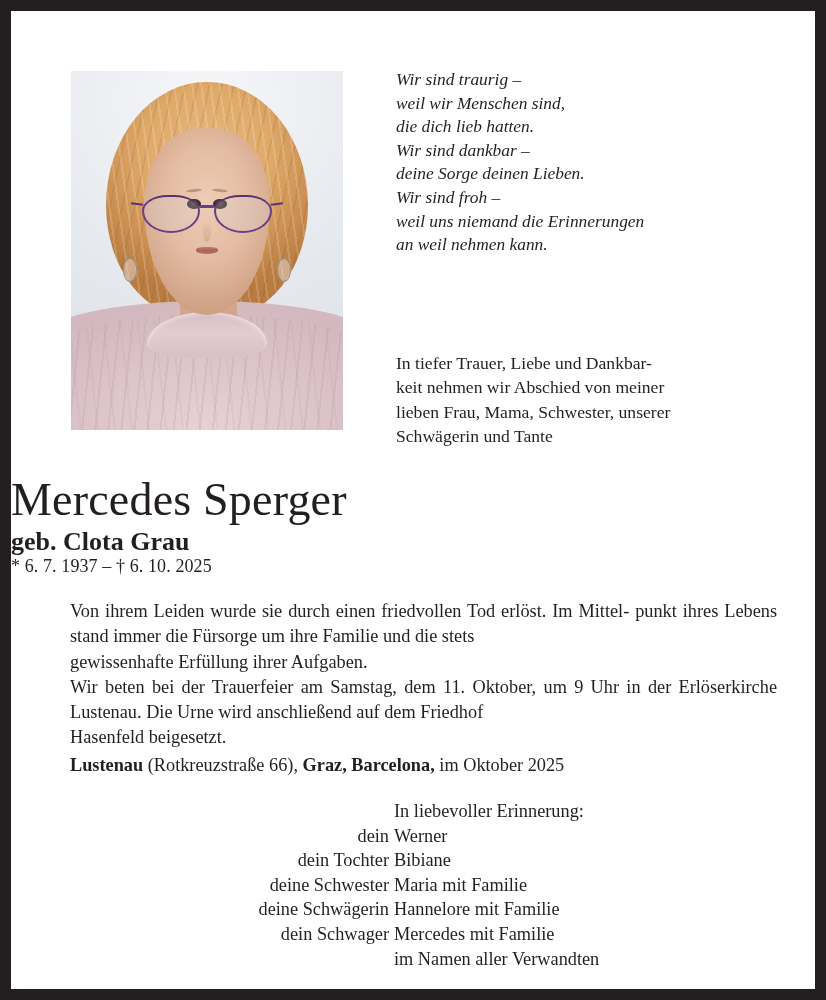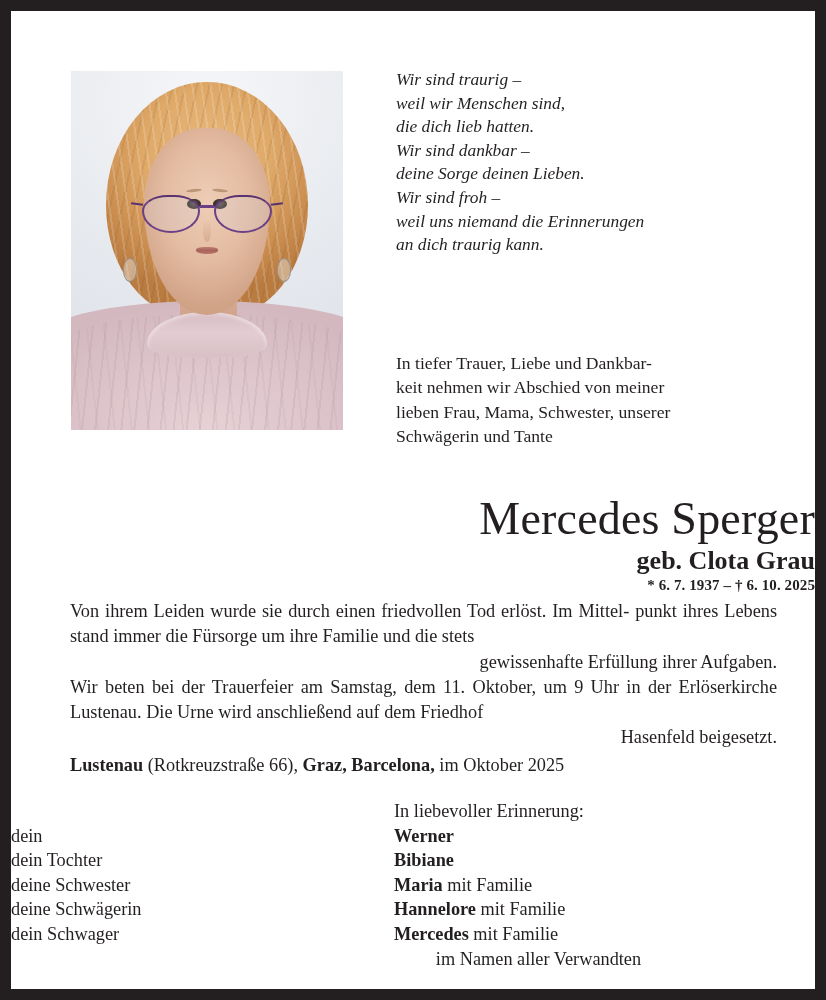--- a/index.html
+++ b/index.html
@@ -249,56 +249,56 @@
     text-align: justify;
     color: #231f20;
   }
   .intro div { margin: 0; }
   .intro div:last-child { text-align: left; }
 
   
   .name-block {
     position: absolute;
     left: 0;
-    top: 480px;
+    top: 461px;
     width: 804px;
-    text-align: right;
+    text-align: left;
   }
   .name {
     font-size: 46px;
     line-height: 56px;
     font-weight: normal;
     letter-spacing: .2px;
     color: #231f20;
   }
   .maiden {
     font-size: 26px;
     line-height: 25px;
     font-weight: bold;
     margin-top: 1px;
   }
   .dates {
-    font-size: 15px;
+    font-size: 18px;
     line-height: 25px;
-    font-weight: bold;
+    font-weight: normal;
     letter-spacing: .1px;
   }
 
   
   .body-text {
     position: absolute;
     left: 59px;
     top: 588px;
     width: 707px;
     font-size: 18.3px;
     line-height: 25.3px;
     color: #231f20;
   }
   .body-text .para { text-align: justify; }
-  .body-text .para .last { display: block; text-align: right; }
+  .body-text .para .last { display: block; text-align: left; }
   .body-text .para + .para { margin-top: 0; }
 
   .place-line {
     position: absolute;
     left: 59px;
     top: 742px;
     width: 707px;
     font-size: 18.3px;
     line-height: 25.3px;
   }
@@ -314,32 +314,31 @@
     line-height: 24.6px;
   }
   .surv-head {
     padding-left: 383px;
   }
   .surv-row {
     display: flex;
   }
   .surv-rel {
     width: 383px;
-    text-align: left;
+    text-align: right;
     padding-right: 5px;
     box-sizing: border-box;
     white-space: nowrap;
   }
   .surv-name {
     white-space: nowrap;
   }
-  .surv-name b { font-weight: bold; }
+  .surv-name b { font-weight: normal; }
   .surv-foot {
     padding-left: 383px;
-    text-align: center;
   }
 </style>
 </head>
 <body>
 
 <div class="notice">
 
   <div class="frame-top"></div>
   <div class="frame-bottom"></div>
   <div class="frame-left"></div>
@@ -374,21 +373,21 @@
     </div>
 
     <div class="poem">
       <div>Wir sind traurig –</div>
       <div>weil wir Menschen sind,</div>
       <div>die dich lieb hatten.</div>
       <div>Wir sind dankbar –</div>
       <div>deine Sorge deinen Lieben.</div>
       <div>Wir sind froh –</div>
       <div>weil uns niemand die Erinnerungen</div>
-      <div>an dich traurig kann.</div>
+      <div>an weil nehmen kann.</div>
     </div>
 
     <div class="intro">
       <div>In tiefer Trauer, Liebe und Dankbar-</div>
       <div>keit nehmen wir Abschied von meiner</div>
       <div>lieben Frau, Mama, Schwester, unserer</div>
       <div>Schwägerin und Tante</div>
     </div>
 
     <div class="name-block">

